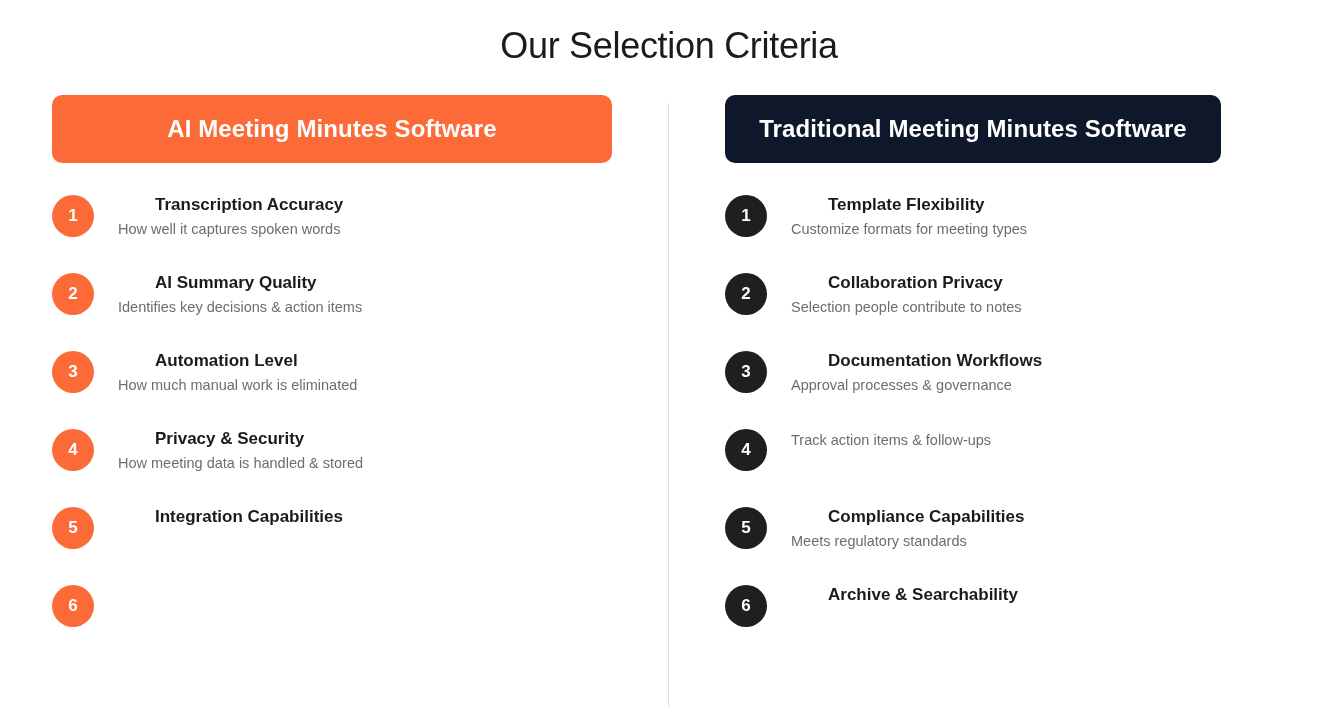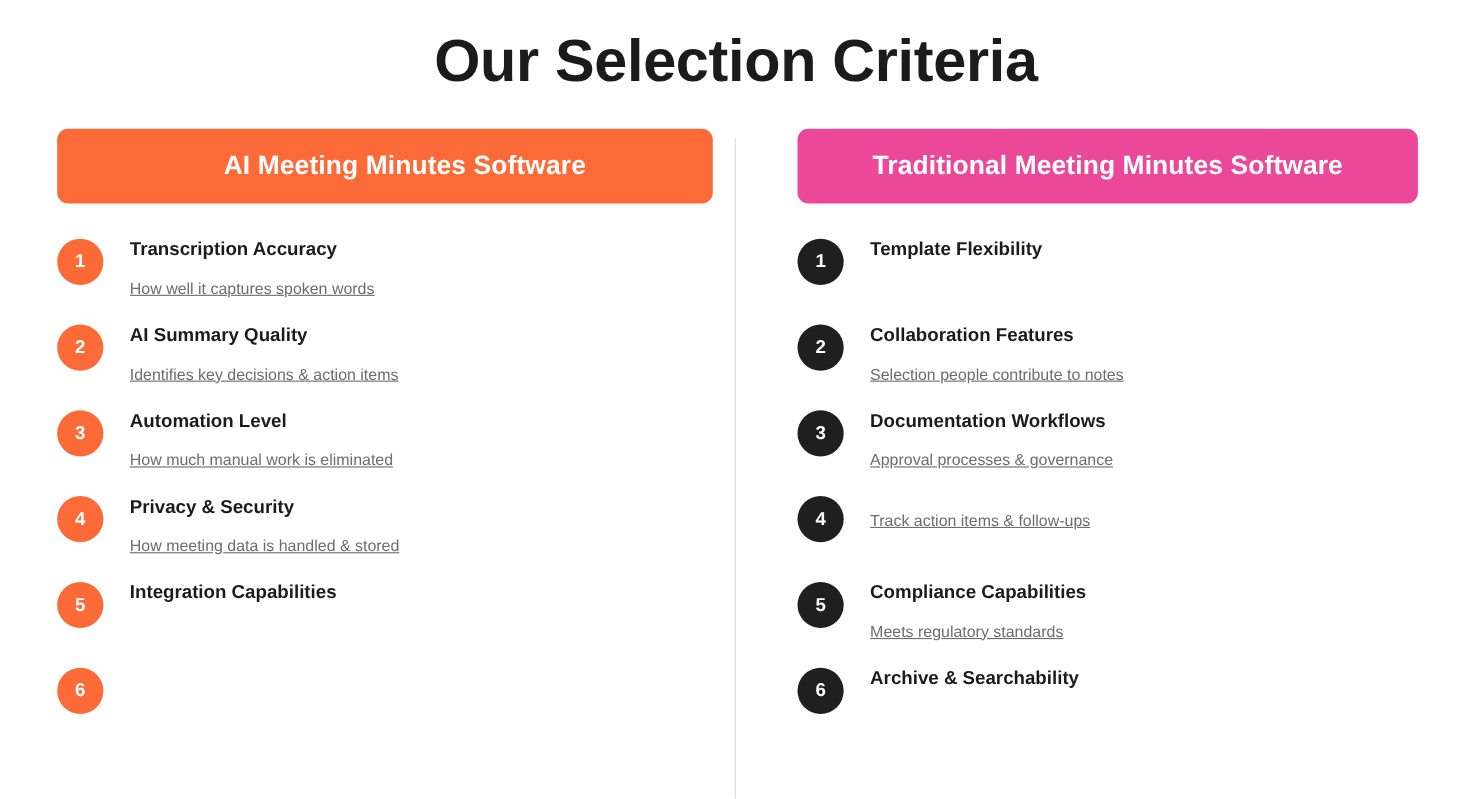--- a/index.html
+++ b/index.html
@@ -15,22 +15,22 @@
     overflow: hidden;
   }
   .page {
     position: relative;
     width: 1338px;
     height: 726px;
     box-sizing: border-box;
   }
   .page-title {
     text-align: center;
-    font-size: 54px;
-    font-weight: bold;
+    font-size: 36px;
+    font-weight: normal;
     letter-spacing: -0.3px;
     color: #1b1b1b;
     margin: 24px 0 12px 0;
     line-height: 1.2;
   }
   .columns {
     display: flex;
     margin-top: 28px;
     padding: 0 52px;
     box-sizing: border-box;
@@ -54,25 +54,24 @@
     align-items: center;
     justify-content: center;
     color: #ffffff;
     font-size: 24px;
     font-weight: bold;
     letter-spacing: 0.1px;
   }
   .col-header.left {
     background: #fc6a37;
     width: 560px;
-    padding-left: 36px;
   }
   .col-header.right {
-    background: #ec4899;
-    width: 564px;
+    background: #0f172a;
+    width: 496px;
   }
   .items {
     margin-top: 30px;
   }
   .item {
     display: flex;
     align-items: flex-start;
     margin-bottom: 30px;
     height: 48px;
   }
@@ -93,27 +92,27 @@
   .badge.dark { background: #1f1f1f; }
   .item-text {
     margin-left: 24px;
     padding-top: 1px;
   }
   .item-title {
     font-size: 17px;
     font-weight: bold;
     color: #1b1b1b;
     line-height: 1.35;
+    margin-left: 37px;
   }
   .item-desc {
     font-size: 14.5px;
     color: #6d6d6d;
     line-height: 1.45;
-    margin-top: 14px;
-    text-decoration: underline;
+    margin-top: 2px;
   }
 </style>
 </head>
 <body>
 
 <div class="page">
 
   <h1 class="page-title">Our Selection Criteria</h1>
 
   <div class="columns">
@@ -189,29 +188,30 @@
         <span>Traditional Meeting Minutes Software</span>
       </div>
       <div class="items">
 
         <div class="item">
           <div class="badge dark">
             <span>1</span>
           </div>
           <div class="item-text">
             <div class="item-title">Template Flexibility</div>
+            <div class="item-desc">Customize formats for meeting types</div>
           </div>
         </div>
 
         <div class="item">
           <div class="badge dark">
             <span>2</span>
           </div>
           <div class="item-text">
-            <div class="item-title">Collaboration Features</div>
+            <div class="item-title">Collaboration Privacy</div>
             <div class="item-desc">Selection people contribute to notes</div>
           </div>
         </div>
 
         <div class="item">
           <div class="badge dark">
             <span>3</span>
           </div>
           <div class="item-text">
             <div class="item-title">Documentation Workflows</div>

